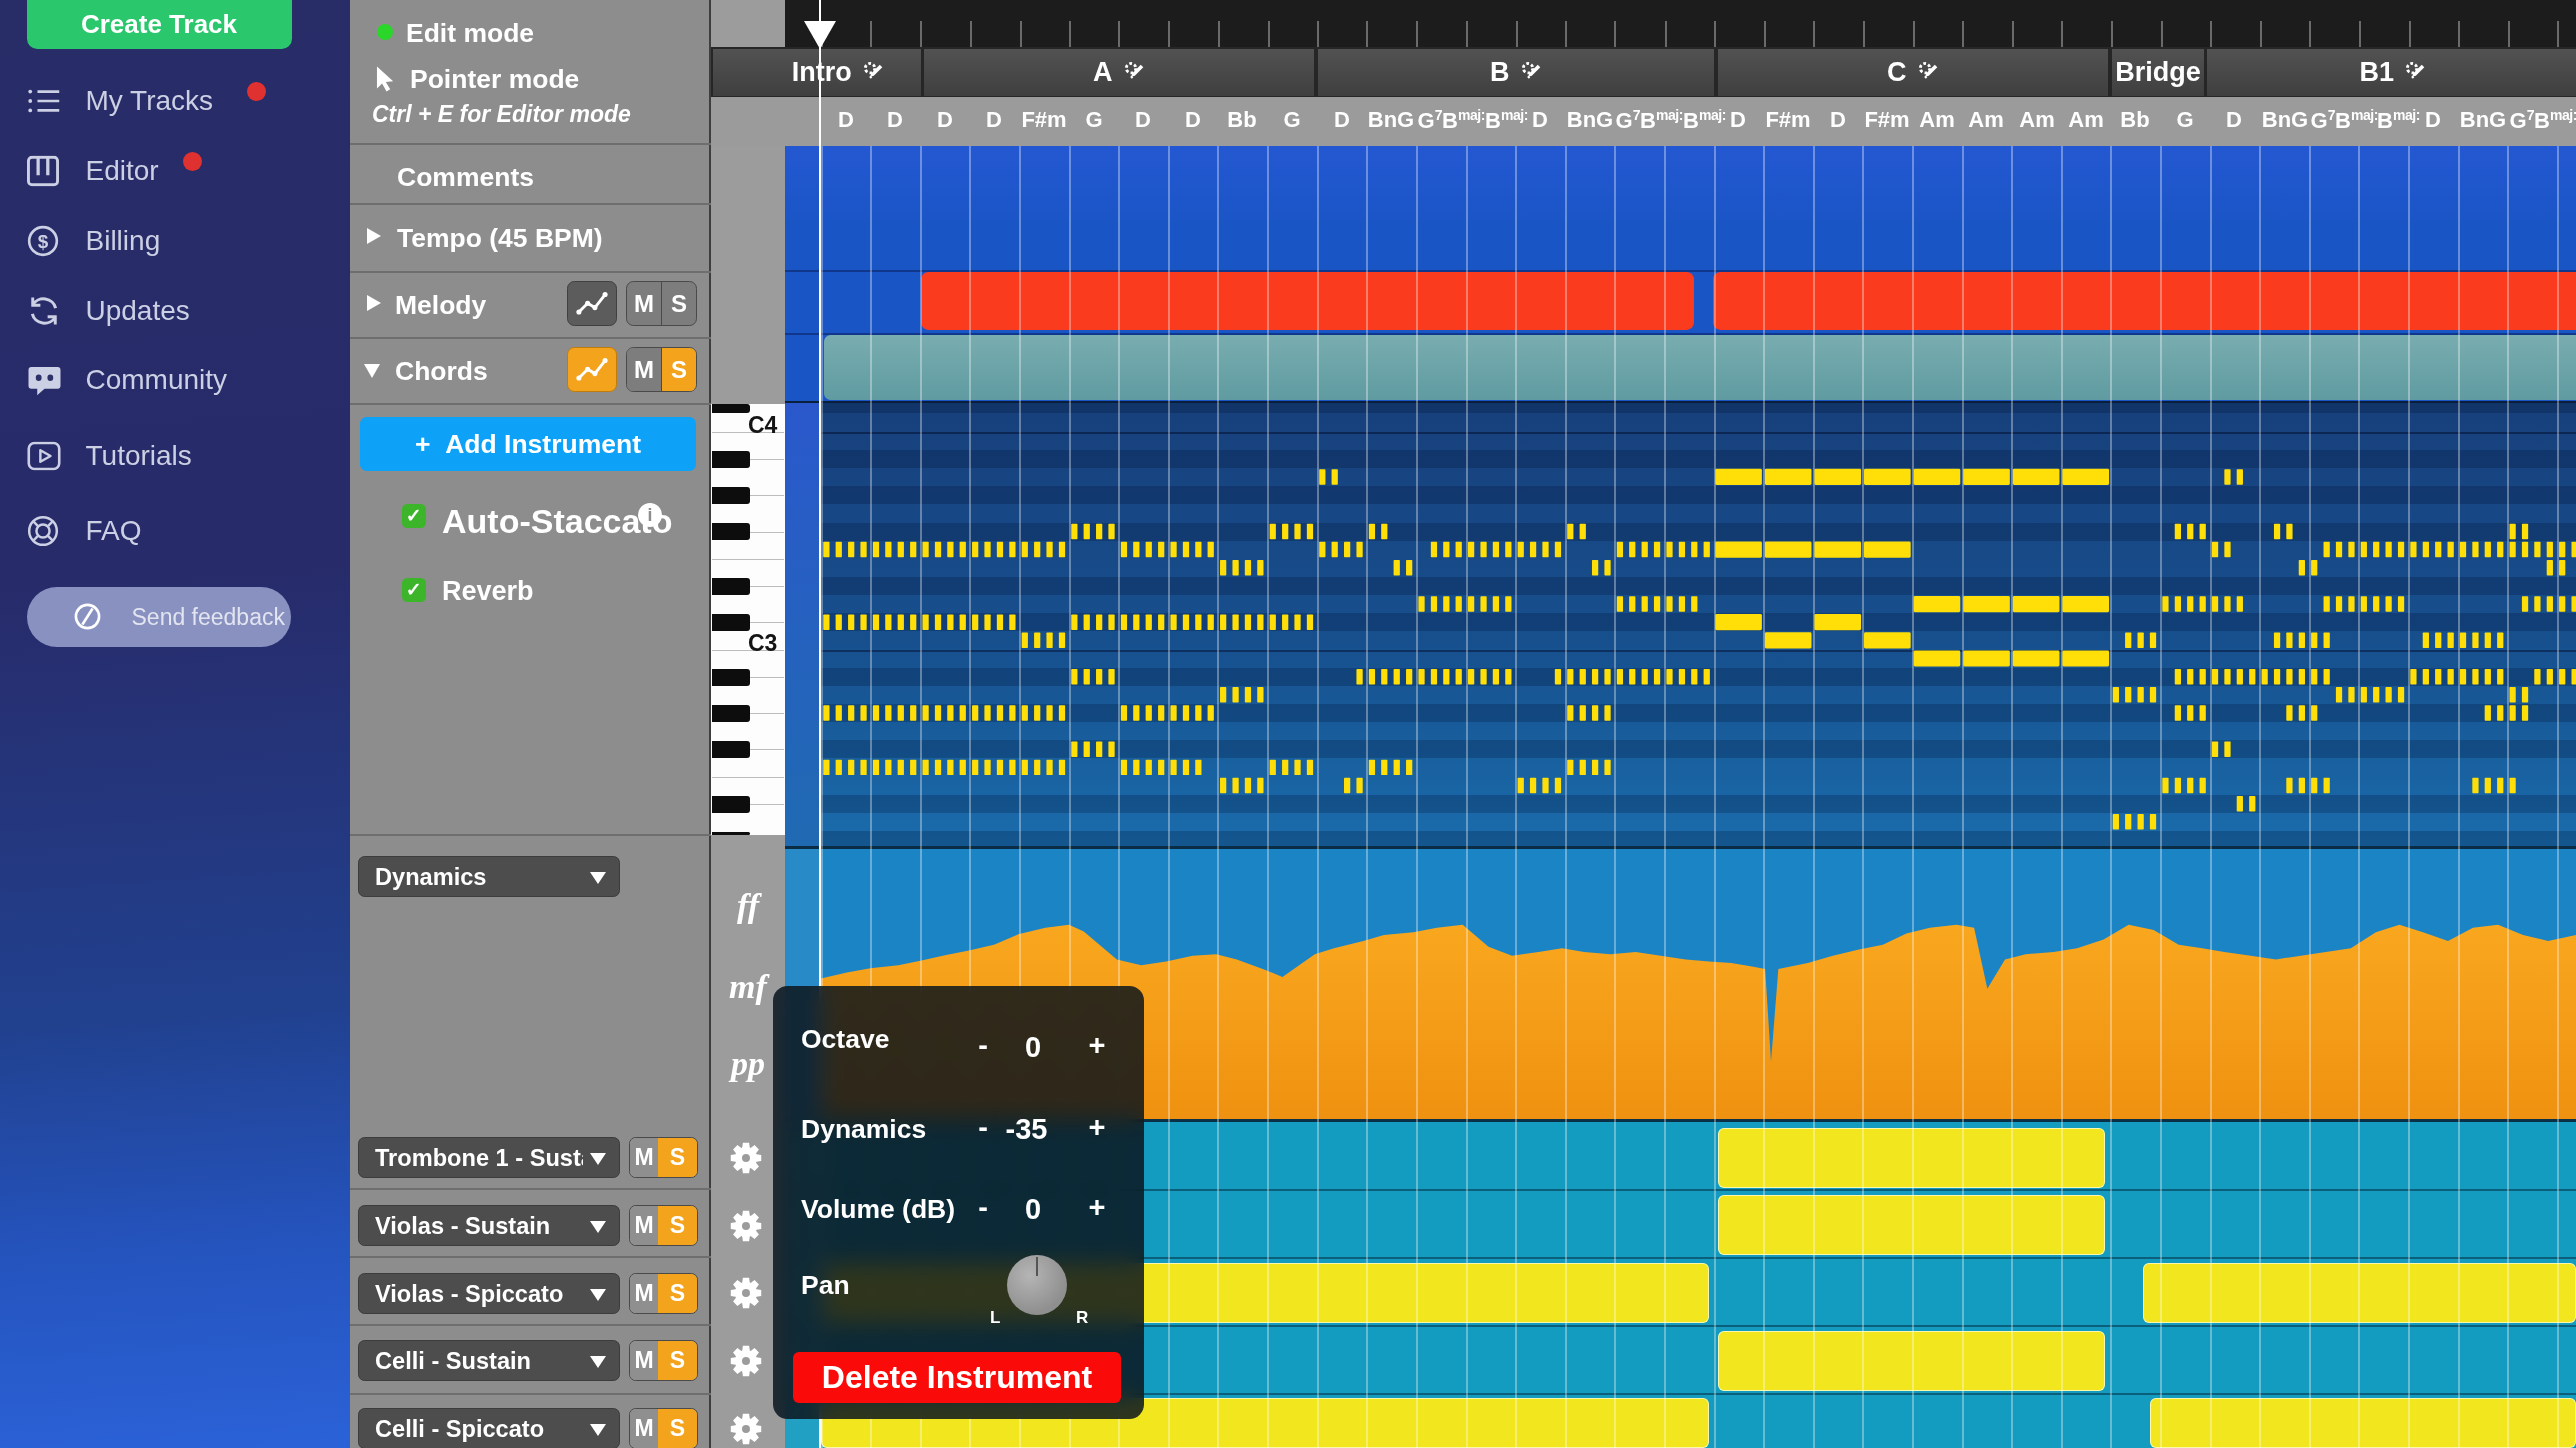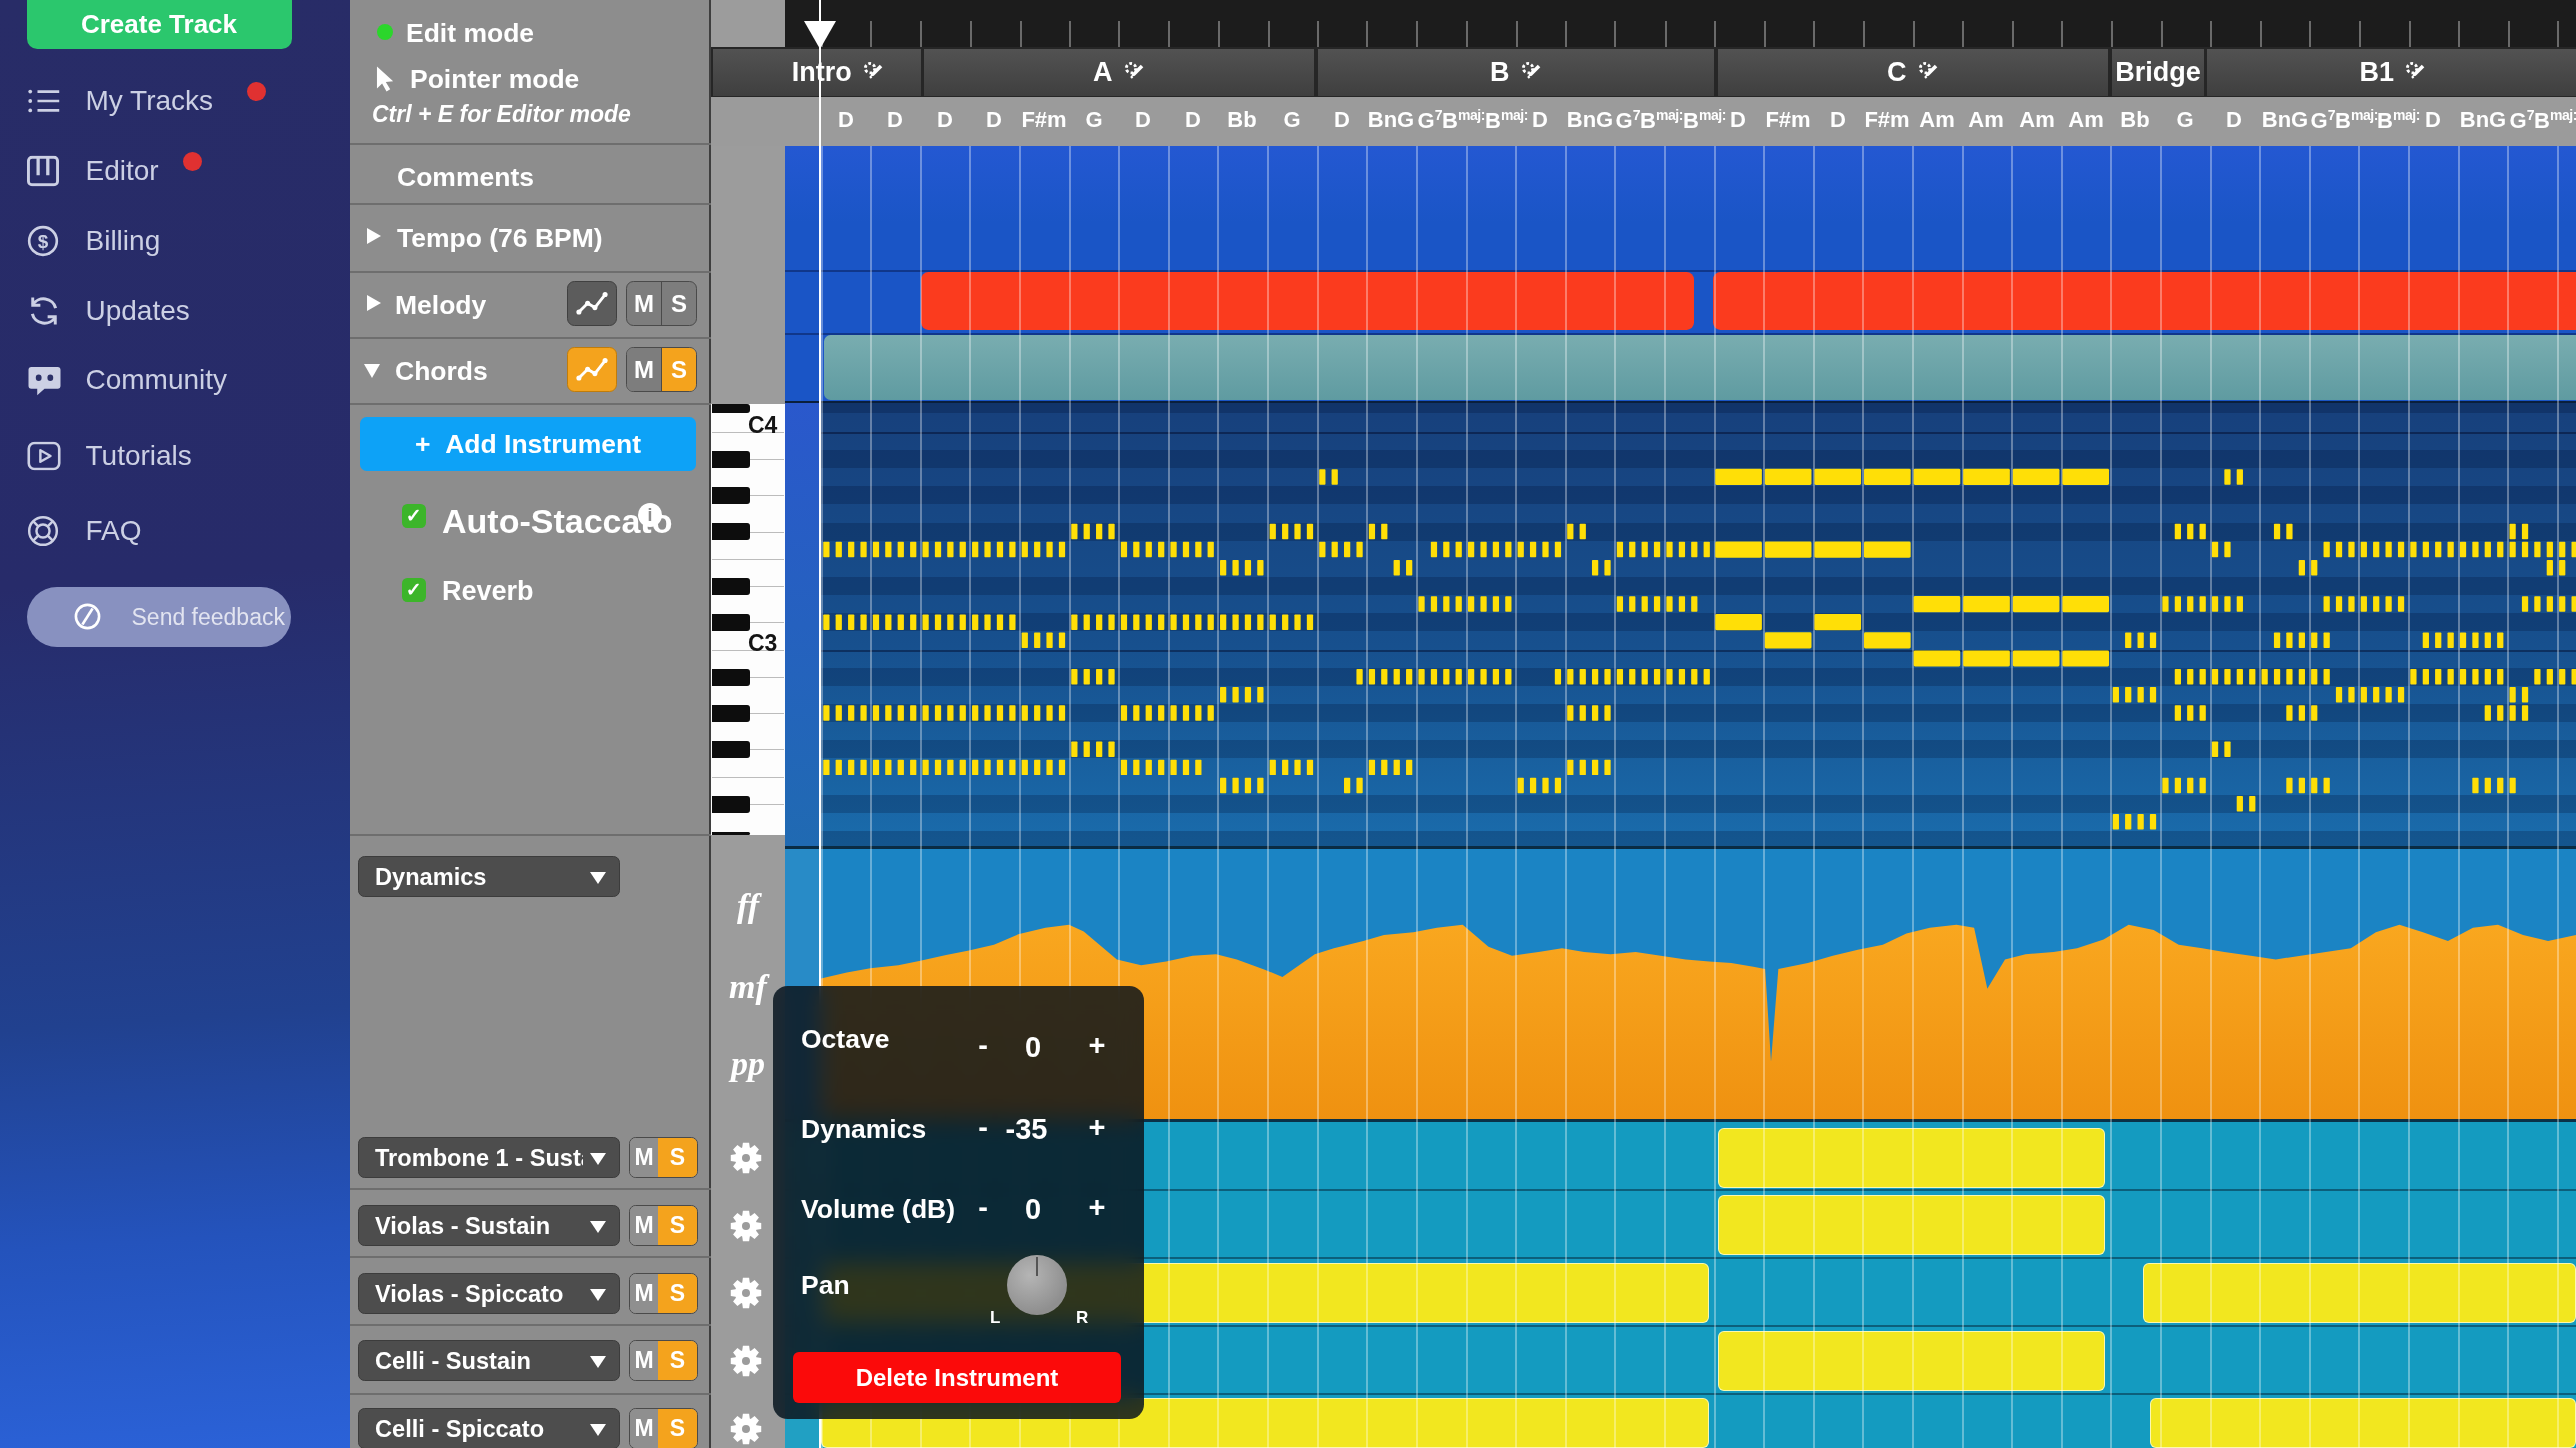--- a/index.html
+++ b/index.html
@@ -59,21 +59,21 @@
 .hline{position:absolute;left:785px;width:1791px}
 #playhead{position:absolute;left:819px;top:0;width:2.2px;height:1448px;background:#fff}
 #ptri{position:absolute;left:804px;top:20.6px;width:0;height:0;border-top:28px solid #fff;
 border-left:16px solid transparent;border-right:16px solid transparent}
 
 #popup{position:absolute;left:773px;top:986px;width:371px;height:433px;border-radius:14.7px;
 background:rgba(10,19,28,0.84);color:#fff;z-index:50;backdrop-filter:blur(11.8px)}
 .prow{position:absolute;left:28px;font-size:26.5px;font-weight:700}
 .pm{position:absolute;font-size:29px;font-weight:700;width:32px;text-align:center}
 #delbtn{position:absolute;left:20px;top:366px;width:328px;height:51px;background:#fb0a0a;border-radius:5.9px;
-color:#fff;font-weight:700;font-size:24px;text-align:center;line-height:51px}
+color:#fff;font-weight:700;font-size:32px;text-align:center;line-height:51px}
 #knob{position:absolute;left:234px;top:269px;width:60px;height:60px;border-radius:50%;
 background:radial-gradient(circle at 38% 34%,#b5b5b5,#8f8f8f 70%)}
 #knob:after{content:"";position:absolute;left:29px;top:1.5px;width:2.2px;height:19px;background:#555}
 </style></head><body>
 <div id="app">
 <div id="side">
 <div id="createbtn">Create Track</div>
 <div class="mitem" style="top:79px">
         <svg width="34" height="29" viewBox="0 0 46 40" stroke="#ccd0e4" stroke-width="3.6" fill="#ccd0e4">
           <circle cx="4" cy="7" r="2.6" stroke="none"></circle>
@@ -151,21 +151,21 @@
 <div class="ptxt" style="left:406px;top:17.7px">Edit mode</div>
 <svg style="position:absolute;left:374px;top:65px" width="23.6" height="26.5" viewBox="0 0 32 36">
       <path d="M4 2l22 20-10 1 6 10-5 3-6-11-7 7z" fill="#fff"></path>
     </svg>
 <div class="ptxt" style="left:410px;top:64px">Pointer mode</div>
 <div style="position:absolute;left:372px;top:101px;color:#fff;font-style:italic;font-weight:700;font-size:23px">Ctrl + E for Editor mode</div>
 <div class="sep" style="left:350px;top:143px"></div>
 <div class="ptxt" style="left:397px;top:162px">Comments</div>
 <div class="sep" style="left:350px;top:203px"></div>
 <div class="tri-r" style="left:367px;top:228px"></div>
-<div class="ptxt" style="left:397px;top:223px">Tempo (76 BPM)</div>
+<div class="ptxt" style="left:397px;top:223px">Tempo (45 BPM)</div>
 <div class="sep" style="left:350px;top:271px"></div>
 <div class="tri-r" style="left:367px;top:295px"></div>
 <div class="ptxt" style="left:395px;top:290px">Melody</div>
 <div class="autbtn" style="top:281px;background:#5c5c5c;border:1.5px solid #404040">
       <svg width="32" height="26.5" viewBox="0 0 44 36">
         <polyline points="4,30 16,18 26,24 40,6" fill="none" stroke="#fff" stroke-width="4"></polyline>
         <circle cx="4" cy="30" r="3.5" fill="#fff"></circle>
         <circle cx="16" cy="18" r="3.5" fill="#fff"></circle>
         <circle cx="26" cy="24" r="3.5" fill="#fff"></circle>
         <circle cx="40" cy="6" r="3.5" fill="#fff"></circle>

